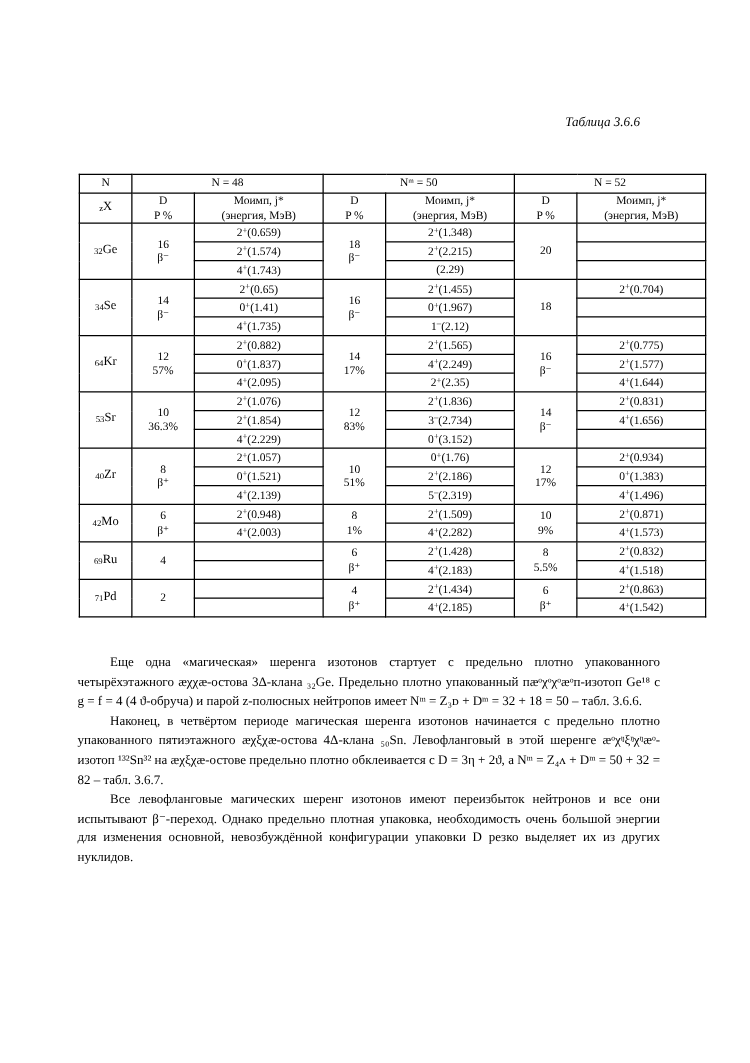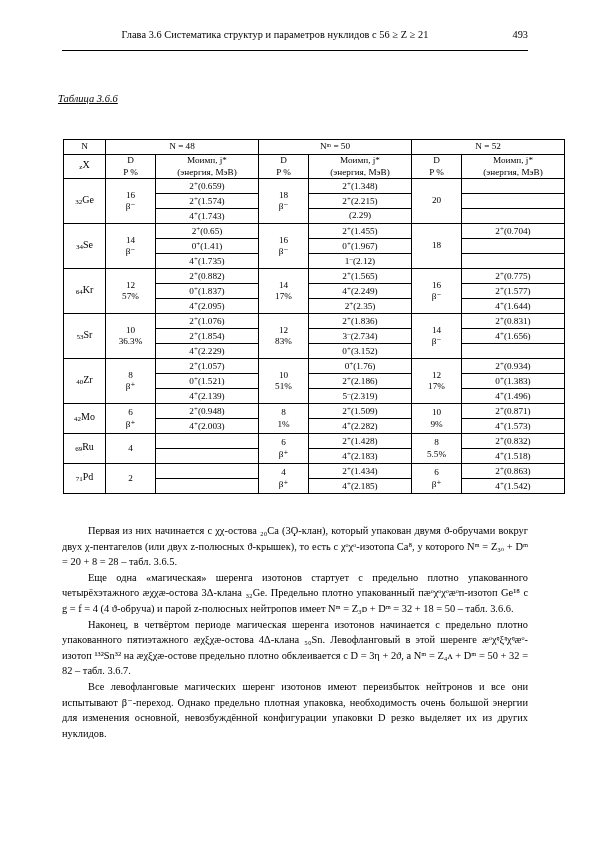--- a/index.html
+++ b/index.html
@@ -46,25 +46,24 @@
     right: 0;
     top: 0;
     font-size: 10.3px;
     line-height: 14px;
     text-decoration: none;
   }
 
   
   .tbl-caption {
     position: absolute;
-    left: 58px;
+    left: 46px;
     top: 92px;
     width: 466px;
-    text-align: left;
-    text-decoration: underline;
+    text-align: right;
   }
   .tbl-caption .cap-num {
     font-style: italic;
     font-size: 10.5px;
     line-height: 14px;
     display: block;
   }
   .tbl-caption .cap-txt {
     font-size: 10.5px;
     line-height: 15px;
@@ -120,24 +119,20 @@
   .body-text p {
     margin: 0 0 0 0;
     text-indent: 26px;
   }
 </style>
 </head>
 <body>
 
 <div class="page">
 
-  <div class="runhead">
-    <div class="runhead-title">Глава 3.6 Систематика структур и параметров нуклидов с 56 ≥ Z ≥ 21</div>
-    <div class="runhead-page">493</div>
-  </div>
 
   <div class="tbl-caption">
     <span class="cap-num">Таблица 3.6.6</span>
   </div>
 
   <table class="nuc">
     <colgroup>
       <col class="c-el">
         <col class="c-d">
         <col class="c-m">
@@ -392,19 +387,18 @@
         </tr>
         <tr>
           <td class="outer-b"></td>
           <td class="outer-b">4<span class="sup">+</span>(2.185)</td>
           <td class="outer-r outer-b">4<span class="sup">+</span>(1.542)</td>
         </tr>
       </tbody>
   </table>
 
   <div class="body-text" id="bodytext">
-      <p>Первая из них начинается с χχ-остова ₂₀Ca (3Ϙ-клан), который упакован двумя ϑ-обручами вокруг двух χ-пентагелов (или двух z-полюсных ϑ-крышек), то есть с χᵒχᵒ-изотопа Ca⁸, у которого Nᵐ = Z₃ₒ + Dᵐ = 20 + 8 = 28 – табл. 3.6.5.</p>
       <p>Еще одна «магическая» шеренга изотонов стартует с предельно плотно упакованного четырёхэтажного æχχæ-остова 3Δ-клана ₃₂Ge. Предельно плотно упакованный пæᵒχᵒχᵒæᵒп-изотоп Ge¹⁸ с g = f = 4 (4 ϑ-обруча) и парой z-полюсных нейтропов имеет Nᵐ = Z₃ᴅ + Dᵐ = 32 + 18 = 50 – табл. 3.6.6.</p>
       <p>Наконец, в четвёртом периоде магическая шеренга изотонов начинается с предельно плотно упакованного пятиэтажного æχξχæ-остова 4Δ-клана ₅₀Sn. Левофланговый в этой шеренге æᵒχᵑξᵑχᵑæᵒ-изотоп ¹³²Sn³² на æχξχæ-остове предельно плотно обклеивается с D = 3η + 2ϑ, а Nᵐ = Z₄ᴧ + Dᵐ = 50 + 32 = 82 – табл. 3.6.7.</p>
       <p>Все левофланговые магических шеренг изотонов имеют переизбыток нейтронов и все они испытывают β⁻-переход. Однако предельно плотная упаковка, необходимость очень большой энергии для изменения основной, невозбуждённой конфигурации упаковки D резко выделяет их из других нуклидов.</p>
     </div>
 
 </div>
 
 </body></html>

